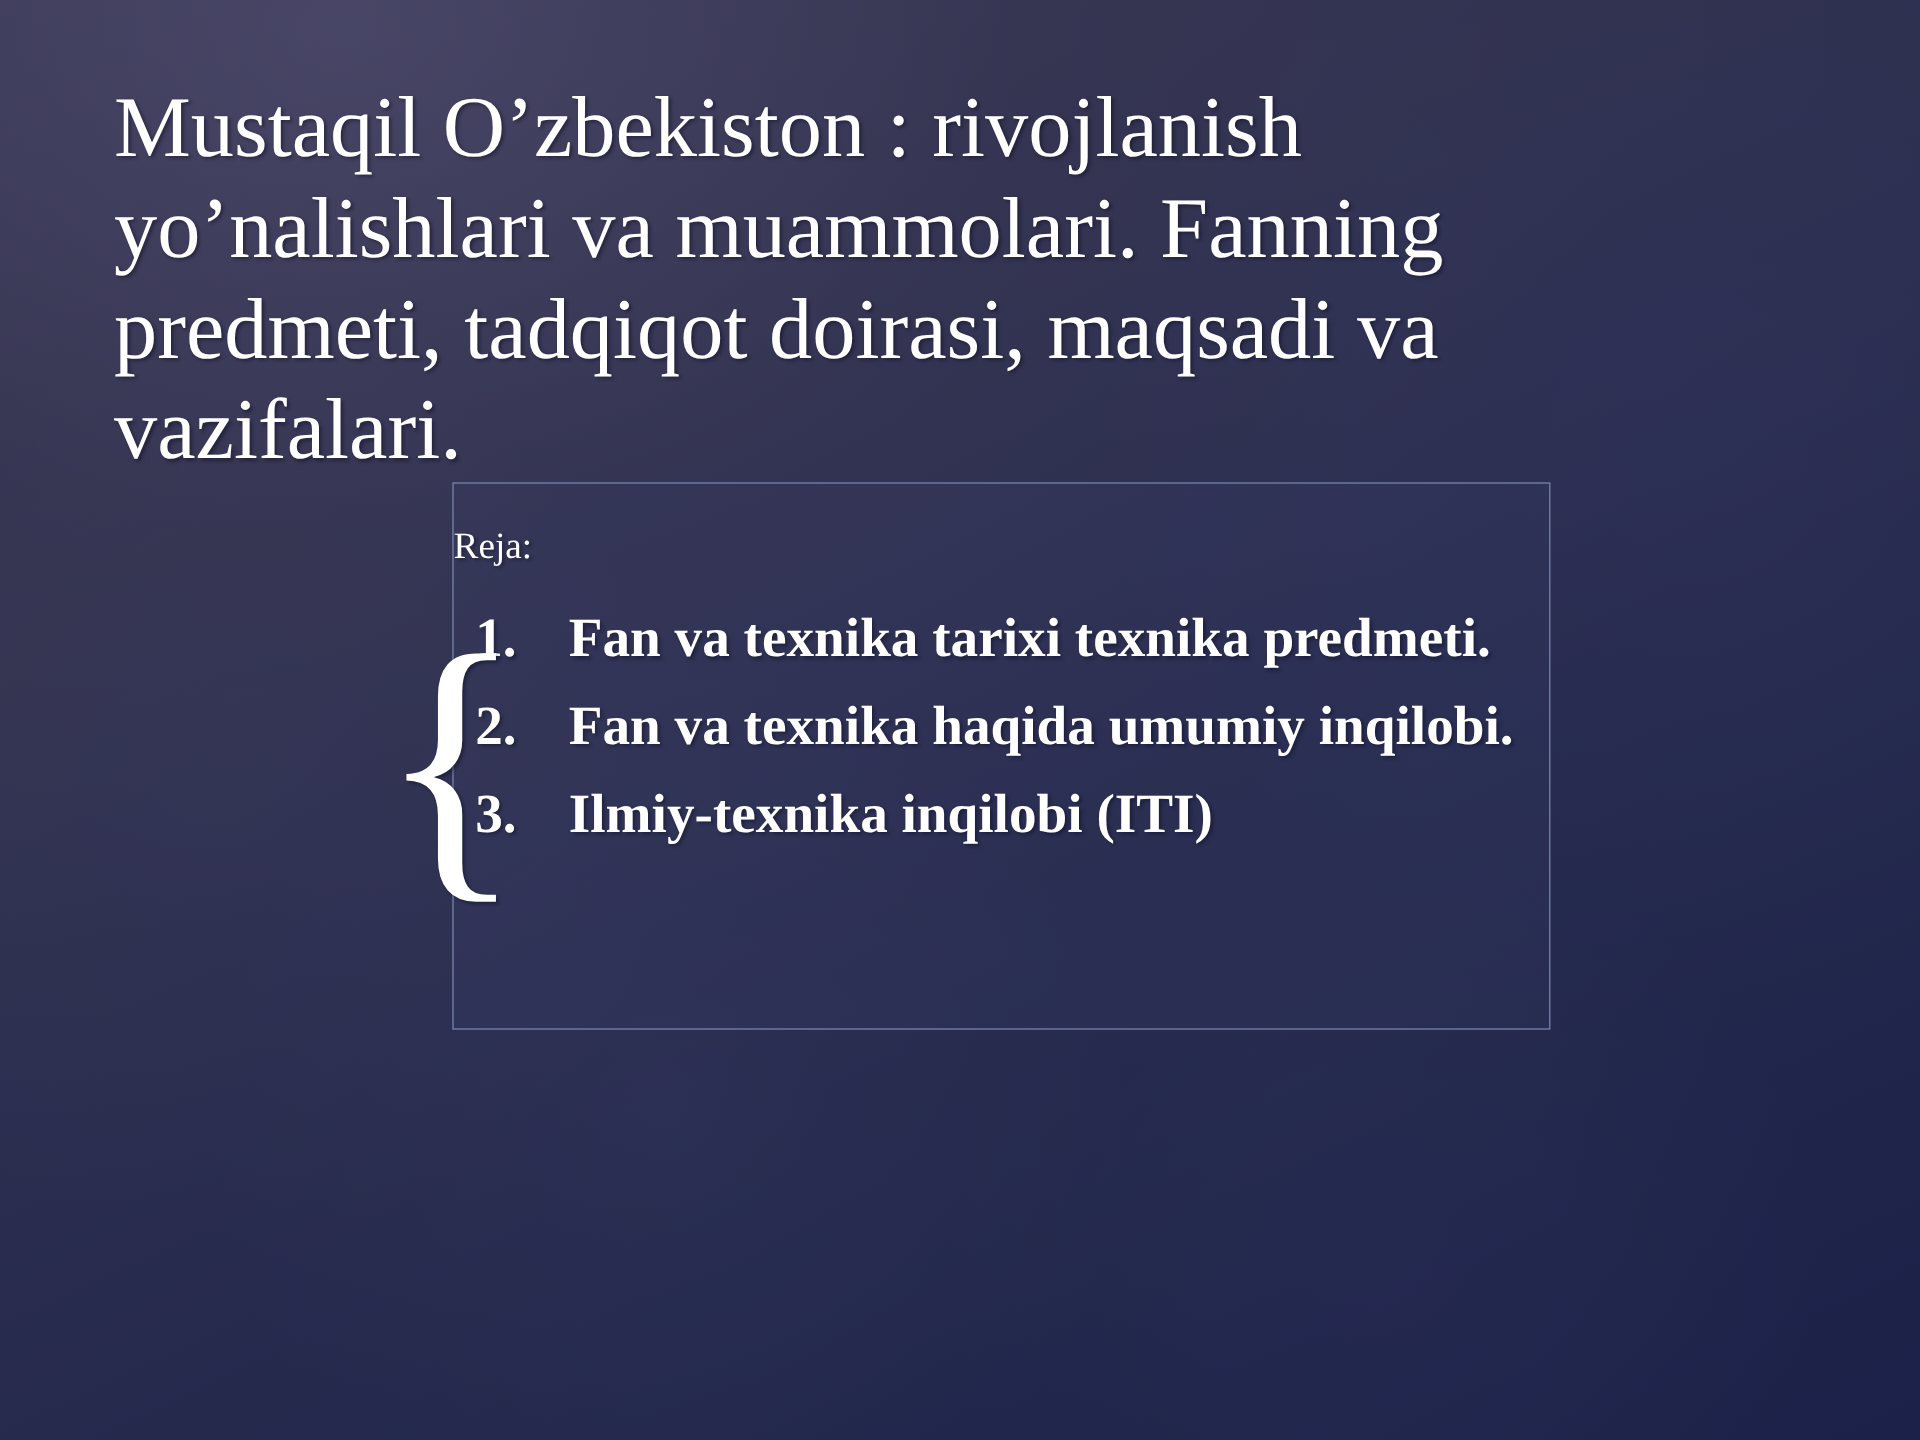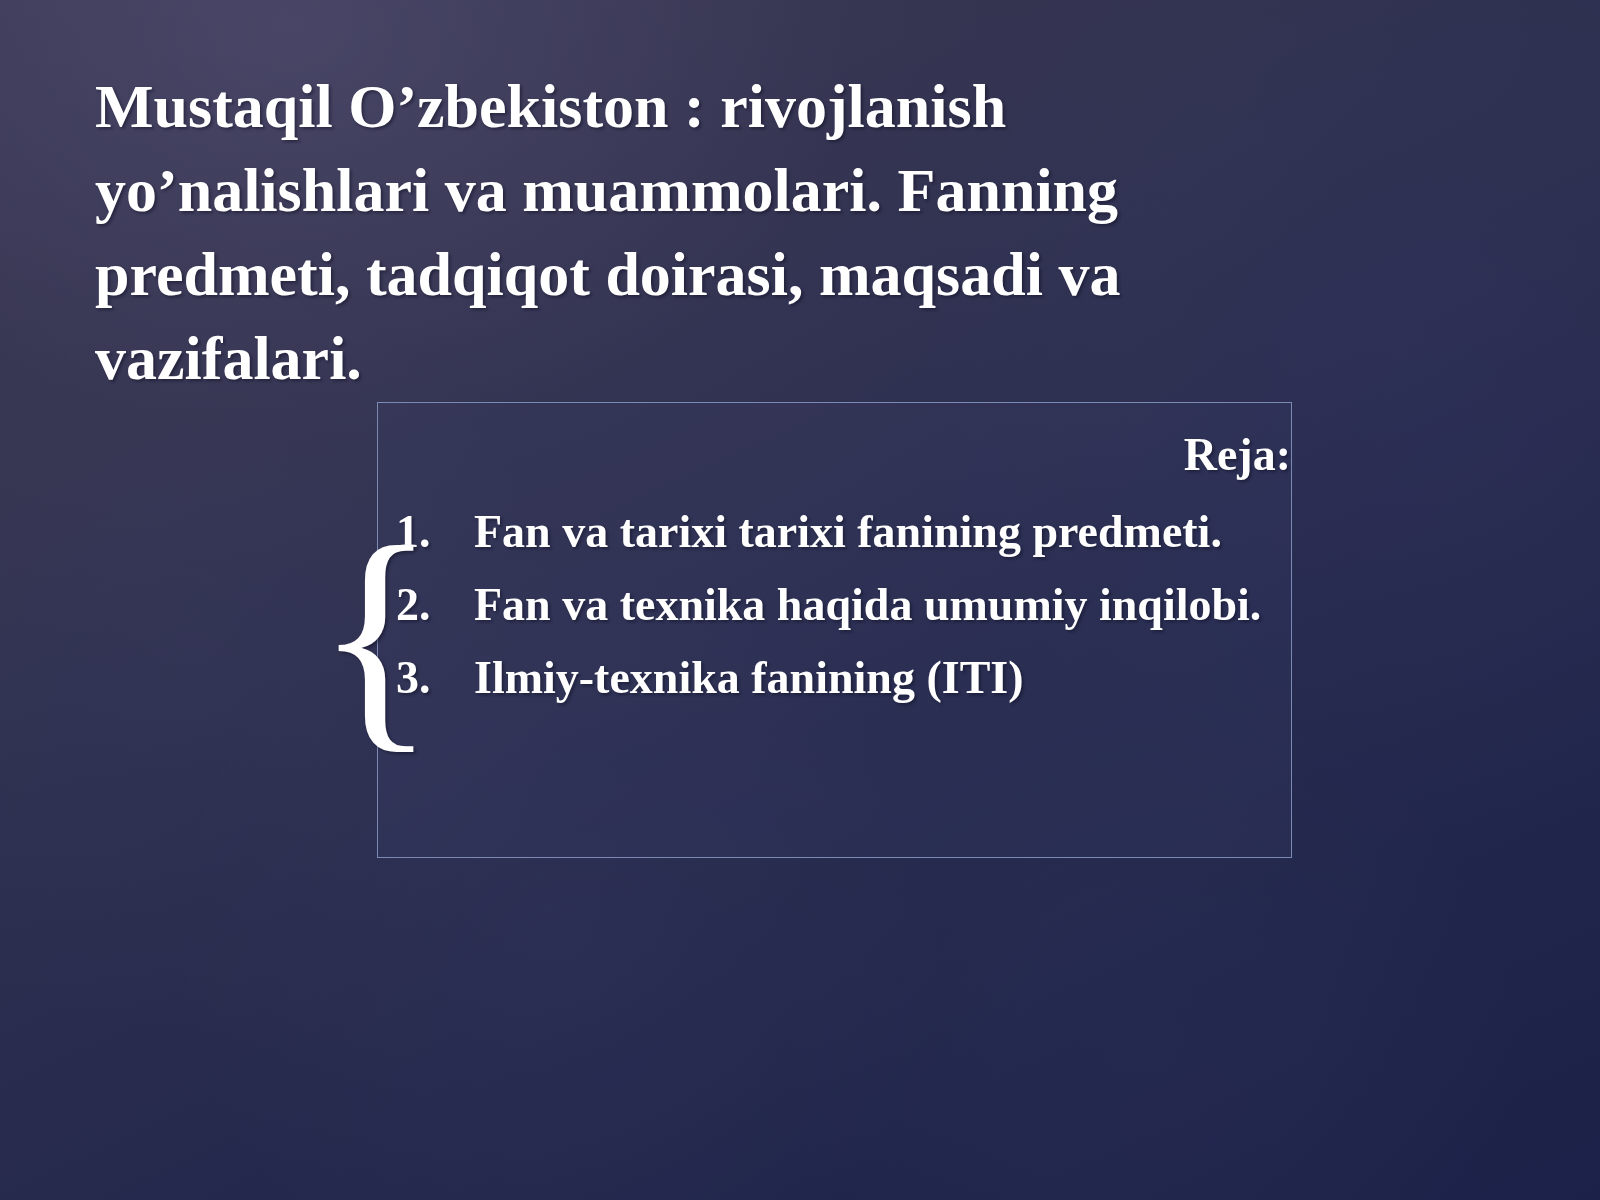--- a/index.html
+++ b/index.html
@@ -47,22 +47,22 @@
     opacity: 0.9;
   }
 
   
   #title {
     position: absolute;
     left: 95px;
     top: 64px;
     width: 1180px;
     color: #ffffff;
-    font-size: 62px;
-    font-weight: bold;
+    font-size: 72px;
+    font-weight: normal;
     line-height: 84px;
     letter-spacing: 0px;
     text-shadow: 2px 2px 3px rgba(10,10,30,0.45);
     z-index: 3;
   }
 
   
   #brace {
     position: absolute;
     left: 316px;
@@ -91,24 +91,24 @@
     background: rgba(62, 68, 112, 0.16);
     box-sizing: border-box;
     z-index: 2;
   }
 
   #reja-heading {
     position: absolute;
     left: 0;
     top: 24px;
     width: 100%;
-    text-align: right;
+    text-align: left;
     color: #ffffff;
-    font-size: 46px;
-    font-weight: bold;
+    font-size: 31px;
+    font-weight: normal;
     line-height: 56px;
     text-shadow: 2px 2px 3px rgba(10,10,30,0.45);
   }
 
   #reja-list {
     position: absolute;
     left: 18px;
     top: 92px;
     width: 880px;
     margin: 0;
@@ -149,27 +149,27 @@
 
   <div id="brace">{</div>
 
   <div id="content-box">
 
     <div id="reja-heading">Reja:</div>
 
     <ul id="reja-list">
       <li class="reja-item">
         <span class="reja-num">1.</span>
-        <span class="reja-text">Fan va tarixi tarixi fanining predmeti.</span>
+        <span class="reja-text">Fan va texnika tarixi texnika predmeti.</span>
       </li>
       <li class="reja-item">
         <span class="reja-num">2.</span>
         <span class="reja-text">Fan va texnika haqida umumiy inqilobi.</span>
       </li>
       <li class="reja-item">
         <span class="reja-num">3.</span>
-        <span class="reja-text">Ilmiy-texnika fanining (ITI)</span>
+        <span class="reja-text">Ilmiy-texnika inqilobi (ITI)</span>
       </li>
     </ul>
 
   </div>
 
 </div>
 
 </body></html>

